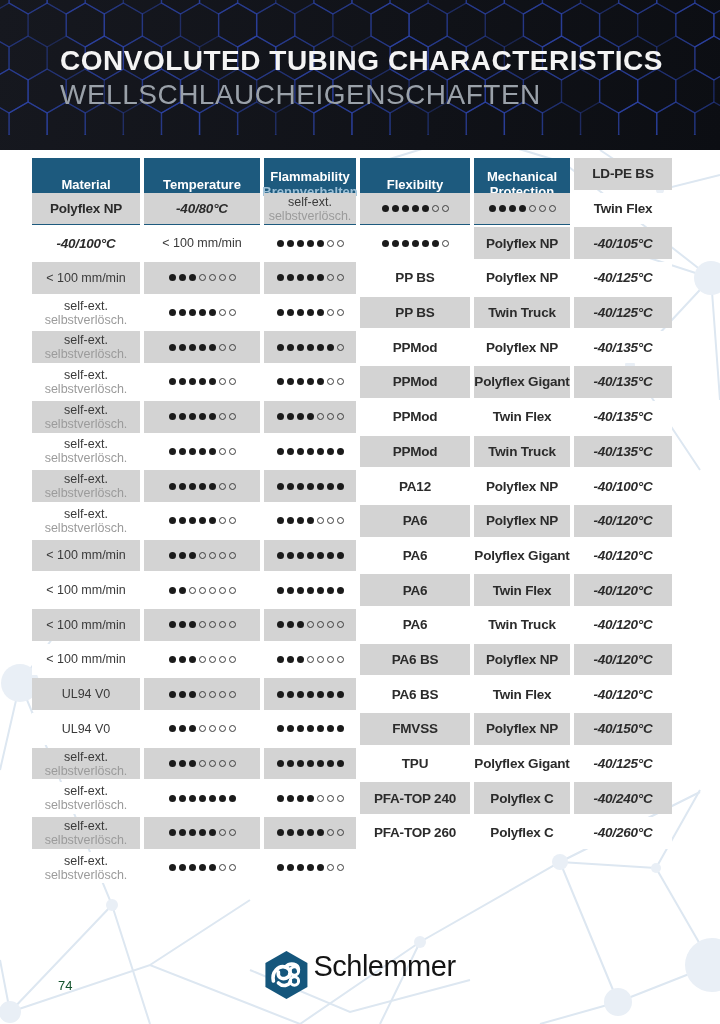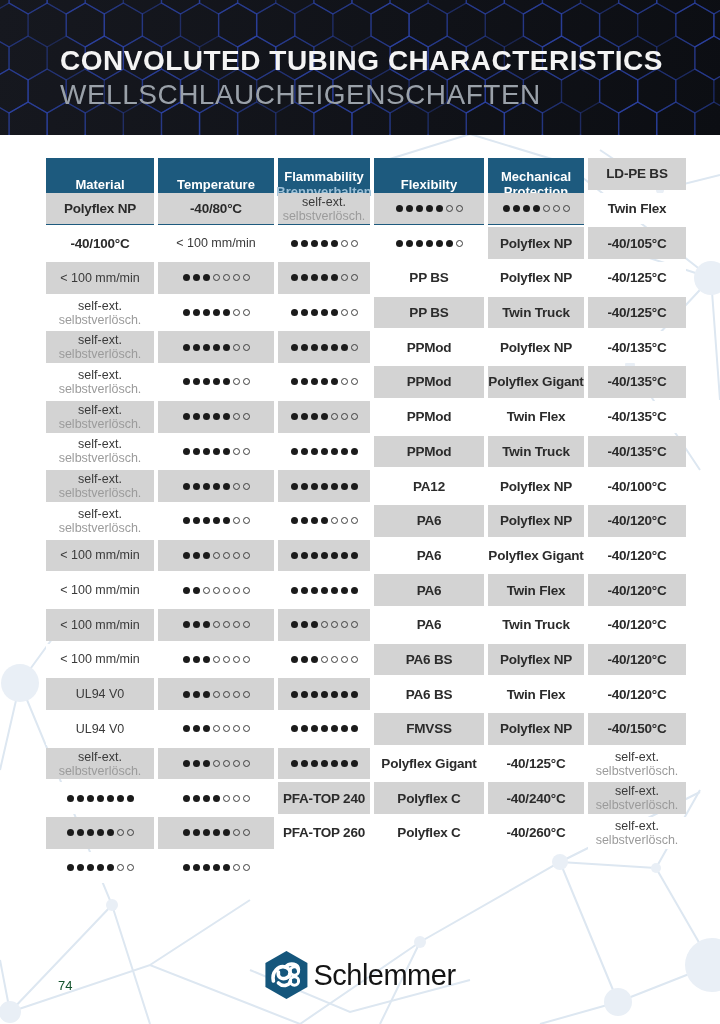--- a/index.html
+++ b/index.html
@@ -7,68 +7,68 @@
     width:720px;height:1024px;position:relative;overflow:hidden;
     background:#ffffff;
     font-family:"Liberation Sans", sans-serif;
     -webkit-font-smoothing:antialiased;
   }
   
   #net-bg{position:absolute;left:0;top:0;width:720px;height:1024px;z-index:0;}
 
   
   .hero{
-    position:absolute;left:0;top:0;width:720px;height:135px;z-index:2;
+    position:absolute;left:0;top:0;width:720px;height:150px;z-index:2;
     background:linear-gradient(100deg,#16181f 0%,#101218 60%,#0c0e13 100%);
     overflow:hidden;
   }
   .hero svg{position:absolute;left:0;top:0;}
   .hero-titles{position:absolute;left:60px;top:44px;z-index:3;}
   .hero-title-en{
     color:#f4f4f4;font-size:28px;font-weight:bold;letter-spacing:.5px;line-height:34px;white-space:nowrap;
   }
   .hero-title-de{
     color:#9aa1a9;font-size:28px;font-weight:normal;letter-spacing:.5px;line-height:34px;white-space:nowrap;
   }
 
   
   .tbl{
-    position:absolute;left:46px;top:158px;width:640px;z-index:2;
+    position:absolute;left:32px;top:158px;width:640px;z-index:2;
     display:grid;
     grid-template-columns:108px 116px 92px 110px 96px 98px;
     column-gap:4px;row-gap:3px;
     grid-auto-rows:31.7px;
   }
   .hcell{
     background:#1d5a7e;color:#fff;
     display:flex;flex-direction:column;align-items:center;justify-content:center;
     text-align:center;height:67px;padding:0 4px;box-sizing:border-box;
   }
   .h-en{font-size:13px;font-weight:bold;line-height:15px;color:#ffffff;}
   .h-de{font-size:13px;font-weight:bold;line-height:15px;color:#9dc0d7;}
   .cell{
     display:flex;flex-direction:column;align-items:center;justify-content:center;
     text-align:center;color:#2b2b2b;box-sizing:border-box;overflow:hidden;
   }
   .cell.gray{background:#d3d3d3;}
   .cell.white{background:#ffffff;}
   .t-main{font-size:13.5px;font-weight:bold;letter-spacing:-.2px;white-space:nowrap;}
-  .t-temp{font-size:13.5px;font-weight:bold;letter-spacing:-.2px;white-space:nowrap;}
+  .t-temp{font-size:13.5px;font-weight:bold;letter-spacing:-.2px;white-space:nowrap;font-style:italic;}
   .t-flam-en{font-size:12.5px;line-height:14px;color:#3a3a3a;white-space:nowrap;}
   .t-flam-de{font-size:12.5px;line-height:14px;color:#9b9b9b;white-space:nowrap;}
   .dots{display:flex;align-items:center;gap:3px;}
   .dot{width:7px;height:7px;border-radius:50%;box-sizing:border-box;}
   .dot.f{background:#1b1b1b;}
   .dot.e{border:1.5px solid #3e3e3e;background:transparent;}
 
   
   .page-num{position:absolute;left:58px;top:978px;z-index:2;font-size:13px;color:#14532d;}
   .logo{
     position:absolute;left:50%;top:950px;transform:translateX(-50%);z-index:2;
-    display:flex;align-items:center;gap:5px;
+    display:flex;align-items:flex-start;gap:5px;
   }
   .logo-text{font-size:29px;color:#141414;letter-spacing:-.5px;}
 </style>
 </head>
 <body>
 
 <svg id="net-bg" viewBox="0 0 720 1024">
   <g stroke="#dde7f1" stroke-width="2" fill="none">
     <path d="M380,162 L470,134 L565,163"></path>
     <path d="M600,150 L660,190 L720,175"></path>
@@ -826,20 +826,23 @@
         <span class="dot f"></span>
         <span class="dot f"></span>
         <span class="dot f"></span>
         <span class="dot f"></span>
         <span class="dot f"></span>
         <span class="dot f"></span>
         <span class="dot f"></span>
       </div>
     </div>
     <div class="cell white">
+      <span class="t-main">TPU</span>
+    </div>
+    <div class="cell white">
       <span class="t-main">Polyflex Gigant</span>
     </div>
     <div class="cell white">
       <span class="t-temp">-40/125°C</span>
     </div>
     <div class="cell white">
       <span class="t-flam-en">self-ext.</span>
       <span class="t-flam-de">selbstverlösch.</span>
     </div>
     <div class="cell white">

